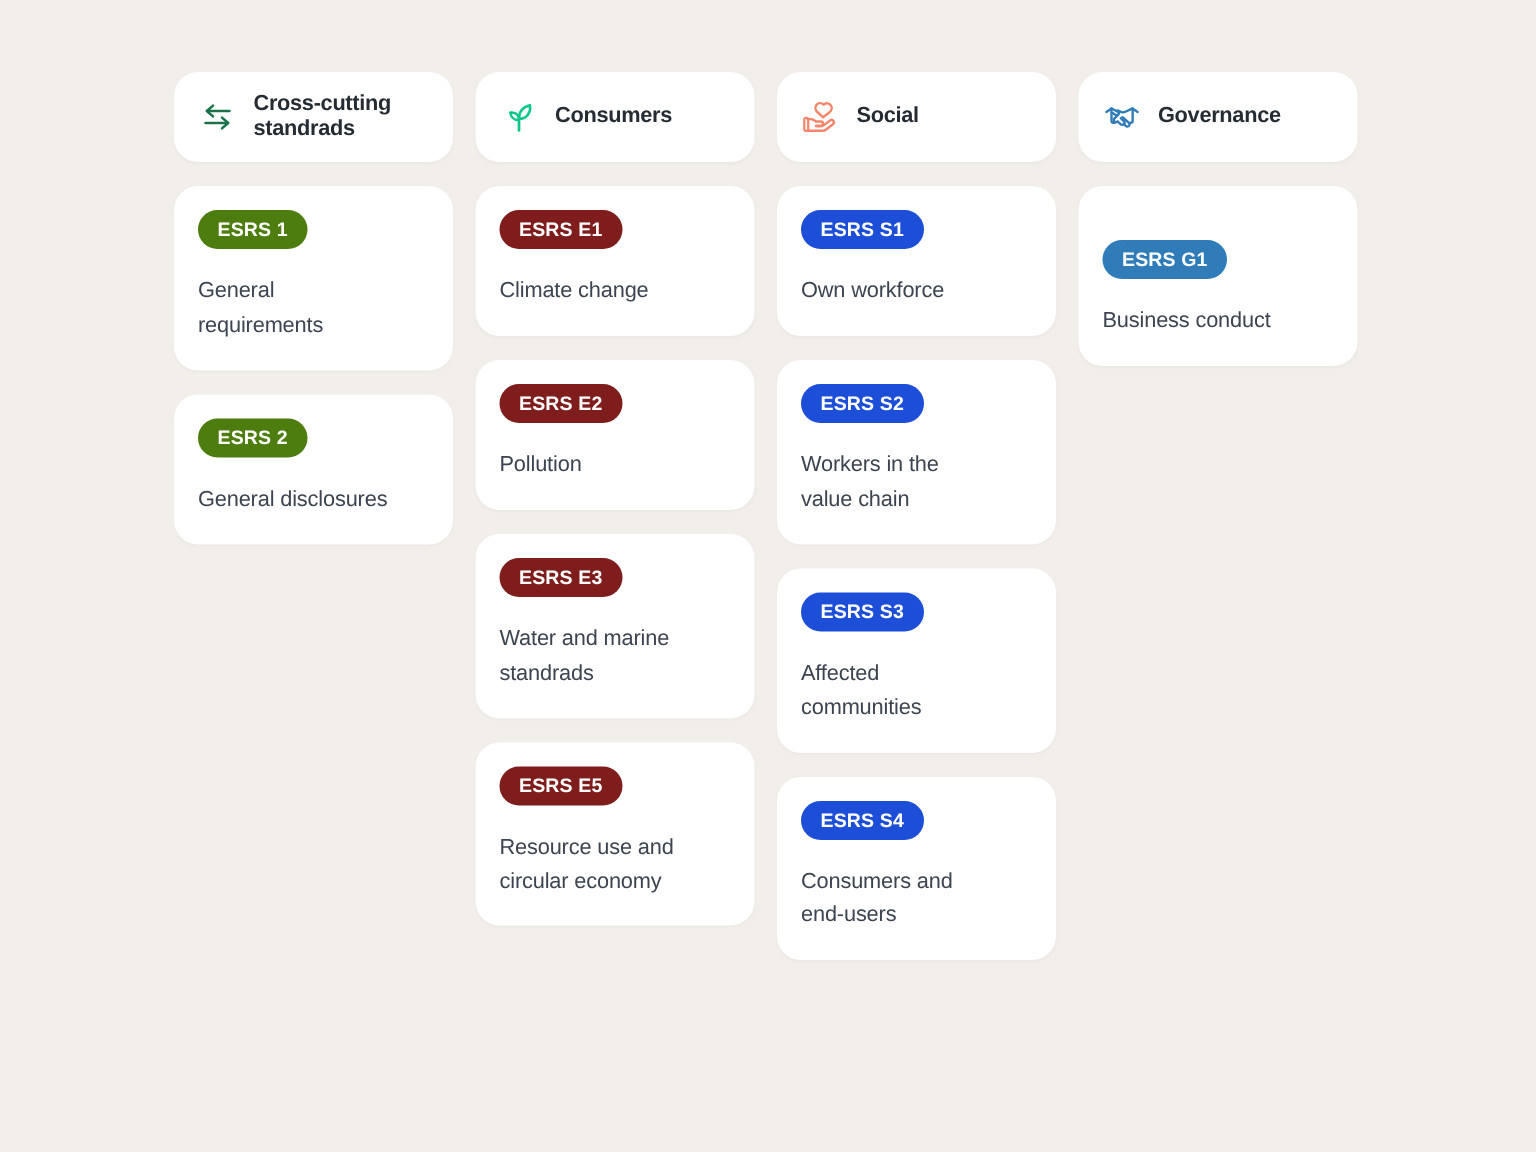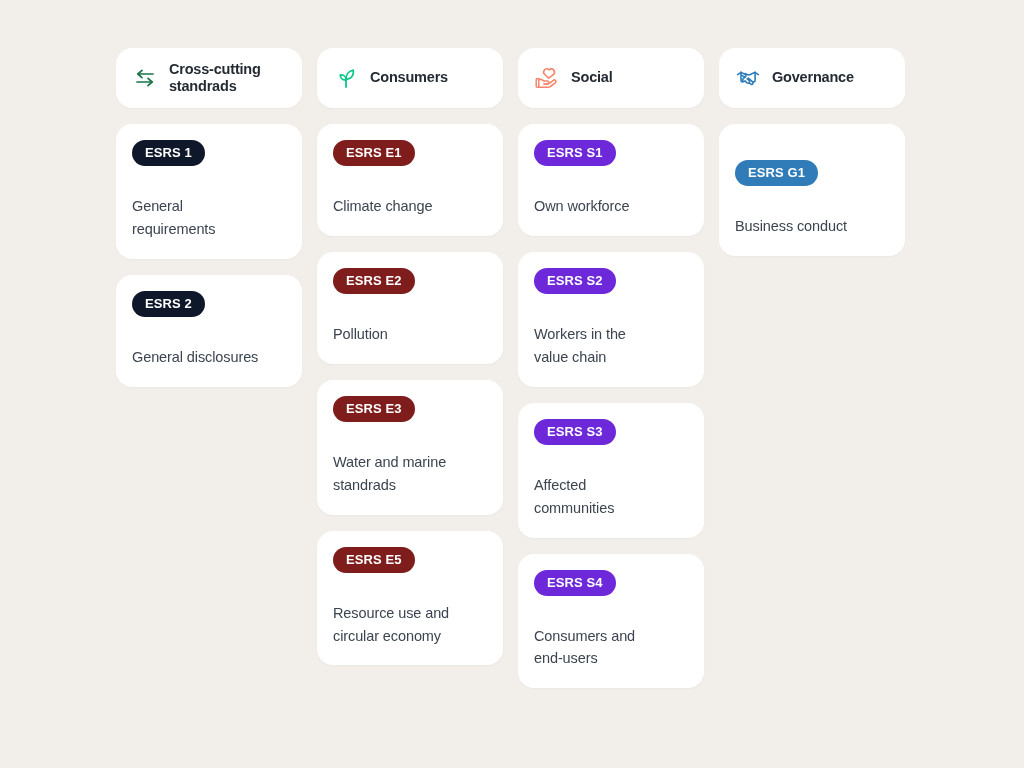--- a/index.html
+++ b/index.html
@@ -74,27 +74,27 @@
   .badge {
     display: inline-block;
     border-radius: 999px;
     padding: 6px 13px 7px 13px;
     font-size: 13px;
     font-weight: bold;
     color: #ffffff;
     letter-spacing: 0.1px;
     line-height: 1;
   }
-  .badge.darkgreen { background: #0f172a; }
+  .badge.darkgreen { background: #4d7c0f; }
   .badge.teal      { background: #7f1d1d; }
-  .badge.coral     { background: #6d28d9; }
+  .badge.coral     { background: #1d4ed8; }
   .badge.blue      { background: #2f7cb9; margin-top: 20px; }
 
   .card-label {
-    margin-top: 29px;
+    margin-top: 17px;
     font-size: 14.5px;
     color: #3b4450;
     line-height: 1.58;
     letter-spacing: -0.1px;
     white-space: pre-line;
   }
 </style>
 </head>
 <body>
 

